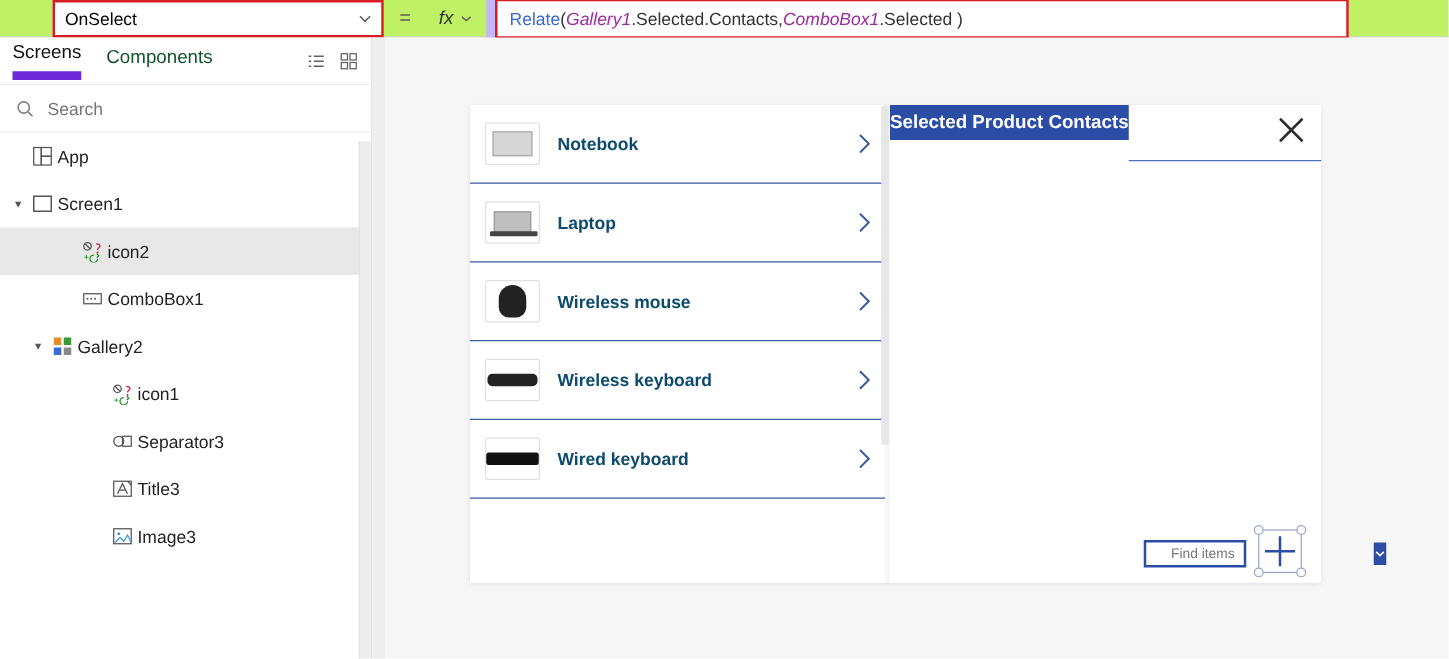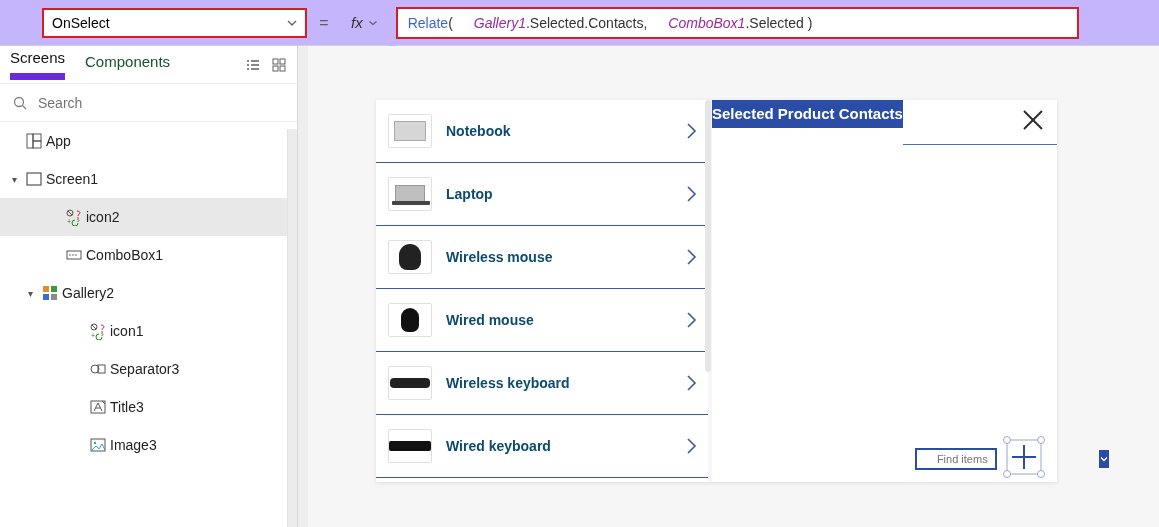--- a/index.html
+++ b/index.html
@@ -1,28 +1,28 @@
 <!DOCTYPE html>
 <html><head>
 <meta charset="utf-8">
 <style>
   * { box-sizing: border-box; margin: 0; padding: 0; font-family: "Segoe UI", Arial, sans-serif; }
   html, body { width: 1159px; height: 527px; overflow: hidden; background: #fff; }
   .root { display: flex; flex-direction: column; height: 100%; }
   
-  .formula-bar { display: flex; align-items: center; height: 46px; background: #c4b5fd; border-bottom: 1px solid #d0d0d0; }
+  .formula-bar { display: flex; align-items: center; height: 30px; background: #bef264; border-bottom: 1px solid #d0d0d0; }
   .prop-select { width: 265px; height: 30px; margin-left: 42px; border: 2px solid #d71c24; background: #fff; display: flex; align-items: center; padding: 0 8px; font-size: 14px; position: relative; }
   .prop-select .chev { position: absolute; right: 6px; top: 6px; color: #606060; }
   .eq { width: 34px; text-align: center; font-size: 16px; color: #606060; }
   .fx-box { display: flex; align-items: center; padding: 0 10px; height: 46px; border-right: 7px solid #c4b5fd; }
   .fx-text { font-style: italic; font-size: 15px; color: #333; }
   .fx-chev { margin-left: 4px; color: #606060; }
   .formula-input { flex: 1; height: 32px; border: 2px solid #d71c24; background: #fff; display: flex; align-items: center; padding: 0 10px; font-family: Consolas, monospace; font-size: 14px; margin-right: 80px; }
   .tok-func  { color: #3a66d3; }
-  .tok-ident { color: #9c2aa0; font-style: italic; margin-left: 21px; }
+  .tok-ident { color: #9c2aa0; font-style: italic; }
   .tok-plain { color: #333; }
   
   .body { flex: 1; display: flex; min-height: 0; }
   
   .left-panel { width: 298px; border-right: 1px solid #d8d8d8; display: flex; flex-direction: column; background: #fff; position: relative; }
   .tree-scroll-ind { position: absolute; right: 0; top: 83px; bottom: 0; width: 10px; background: #ececec; border-left: 1px solid #e3e3e3; }
   .tabs { display: flex; align-items: center; height: 38px; padding: 0 10px; border-bottom: 1px solid #eee; justify-content: space-between; }
   .tabs-left { display: flex; gap: 20px; align-items: center; }
   .tab { font-size: 15px; color: #14532d; padding-bottom: 7px; cursor: pointer; }
   .tab.active { color: #111; font-weight: 400; border-bottom: 7px solid #6d28d9; }
@@ -275,29 +275,20 @@
             <div class="g-row">
               <div class="g-thumb th-wmouse"></div>
               <div class="g-title">Wireless mouse</div>
               <div class="g-chev">
                 <svg width="14" height="22" viewBox="0 0 14 22">
                   <path d="M4 4l7 7-7 7" fill="none" stroke="#3a5aa0" stroke-width="1.6"></path>
                 </svg>
               </div>
             </div>
             <div class="g-row">
-              <div class="g-thumb th-mouse"></div>
-              <div class="g-title">Wired mouse</div>
-              <div class="g-chev">
-                <svg width="14" height="22" viewBox="0 0 14 22">
-                  <path d="M4 4l7 7-7 7" fill="none" stroke="#3a5aa0" stroke-width="1.6"></path>
-                </svg>
-              </div>
-            </div>
-            <div class="g-row">
               <div class="g-thumb th-wkb"></div>
               <div class="g-title">Wireless keyboard</div>
               <div class="g-chev">
                 <svg width="14" height="22" viewBox="0 0 14 22">
                   <path d="M4 4l7 7-7 7" fill="none" stroke="#3a5aa0" stroke-width="1.6"></path>
                 </svg>
               </div>
             </div>
             <div class="g-row">
               <div class="g-thumb th-kb"></div>

